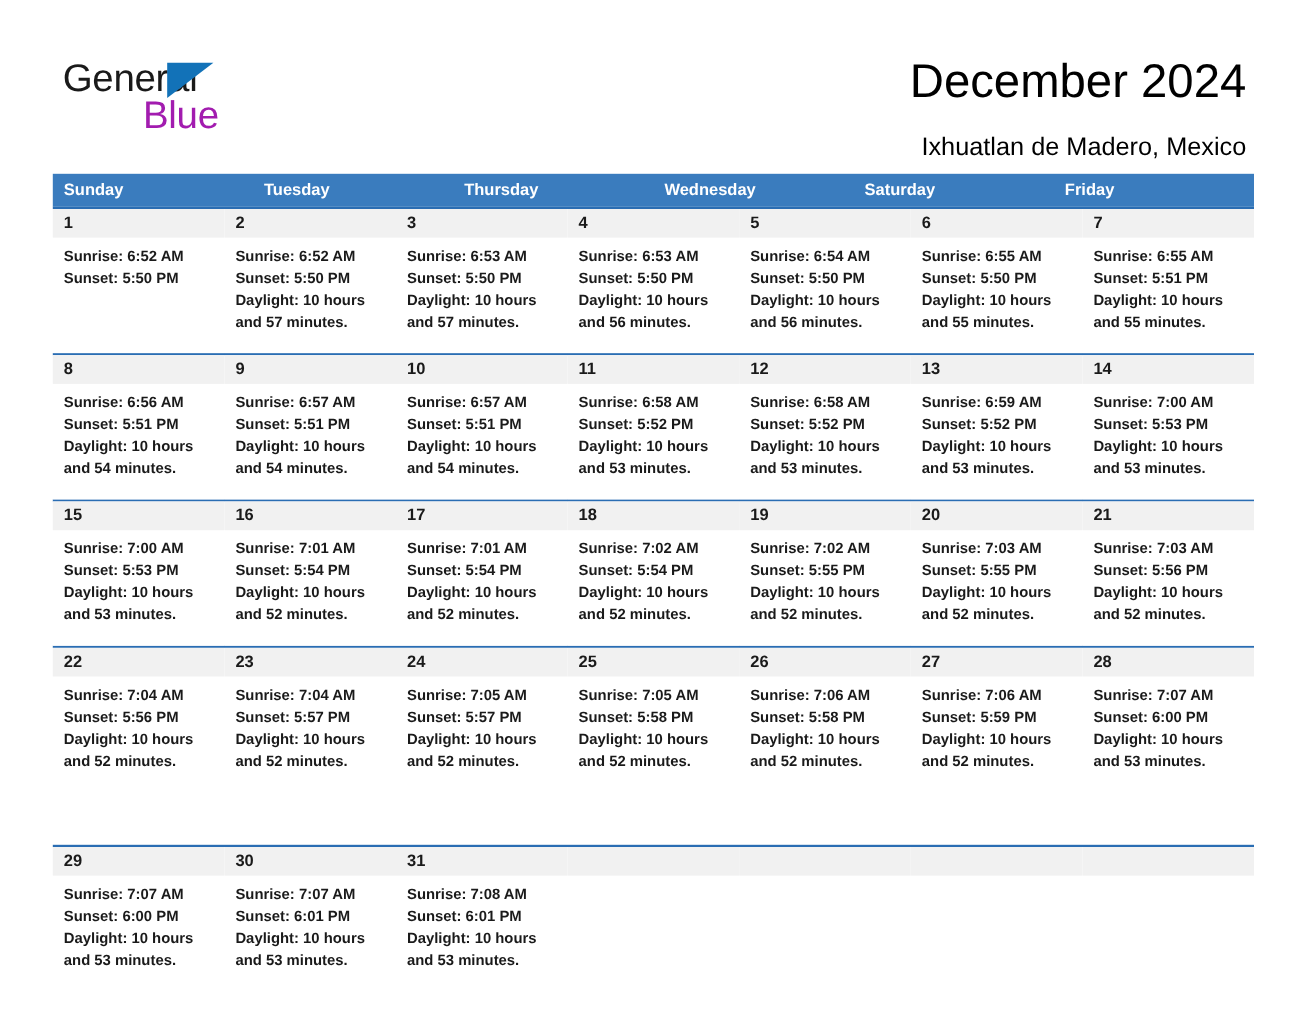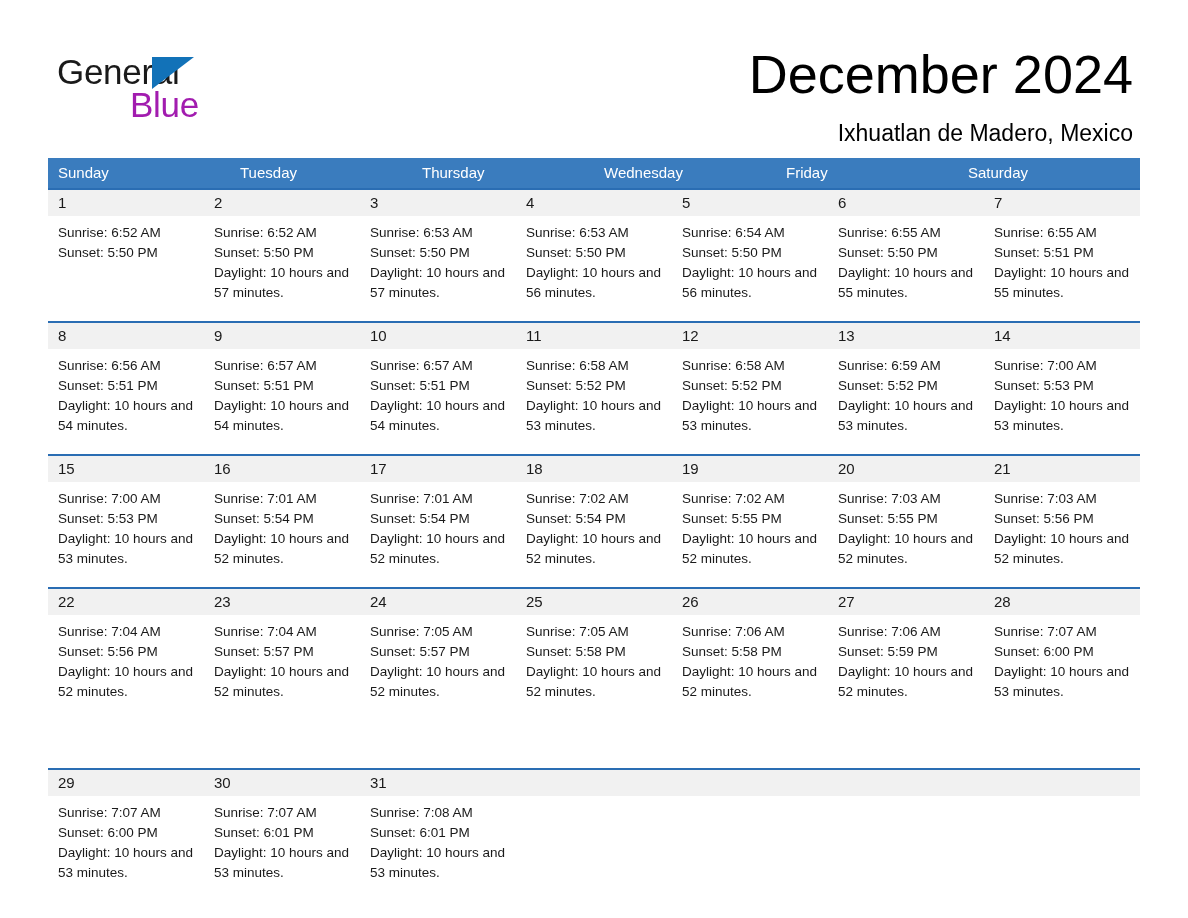--- a/index.html
+++ b/index.html
@@ -66,41 +66,42 @@
     white-space: nowrap;
   }
 
   .title-block {
     position: absolute;
     right: 55px;
     top: 48px;
     text-align: right;
   }
   .month-title {
-    font-size: 54px;
+    font-size: 43px;
     line-height: 52px;
     font-weight: normal;
     color: #000000;
     white-space: nowrap;
   }
   .location-title {
     margin-top: 19px;
     font-size: 23px;
     line-height: 28px;
     font-weight: normal;
     color: #000000;
     white-space: nowrap;
   }
 
   
   .calendar {
     position: absolute;
     left: 48px;
     top: 158px;
     width: 1092px;
+    font-weight: bold;
   }
   .weekday-row {
     display: flex;
     background: #3a7cbe;
     height: 30px;
   }
   .weekday-cell {
     flex: 1 1 0;
     min-width: 0;
     color: #ffffff;
@@ -178,22 +179,22 @@
 
   </div>
 
   <div class="calendar">
 
     <div class="weekday-row">
       <div class="weekday-cell">Sunday</div>
       <div class="weekday-cell">Tuesday</div>
       <div class="weekday-cell">Thursday</div>
       <div class="weekday-cell">Wednesday</div>
+      <div class="weekday-cell">Saturday</div>
       <div class="weekday-cell">Friday</div>
-      <div class="weekday-cell">Saturday</div>
     </div>
 
     <div id="weeks-container">
         <div class="week-row">
           <div class="day-cell">
             <div class="day-num-band">
               <span class="day-num">1</span>
             </div>
             <div class="day-body">
               <div class="day-line">Sunrise: 6:52 AM</div>

